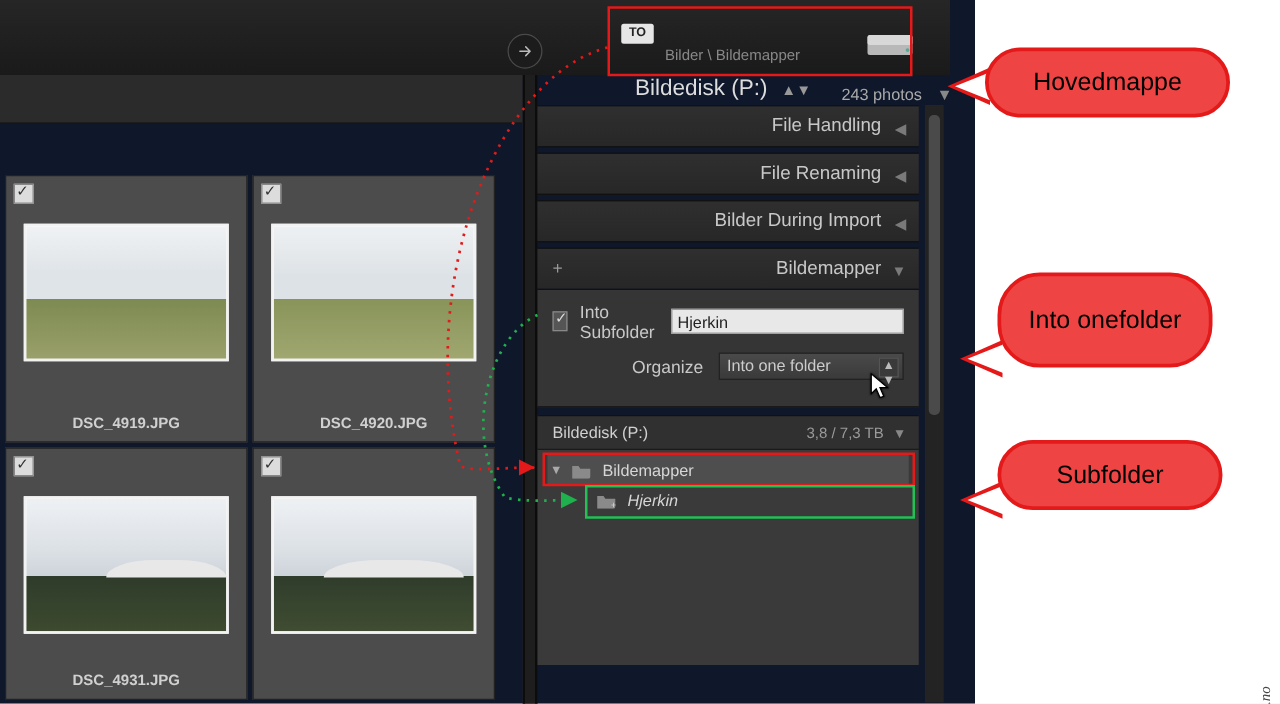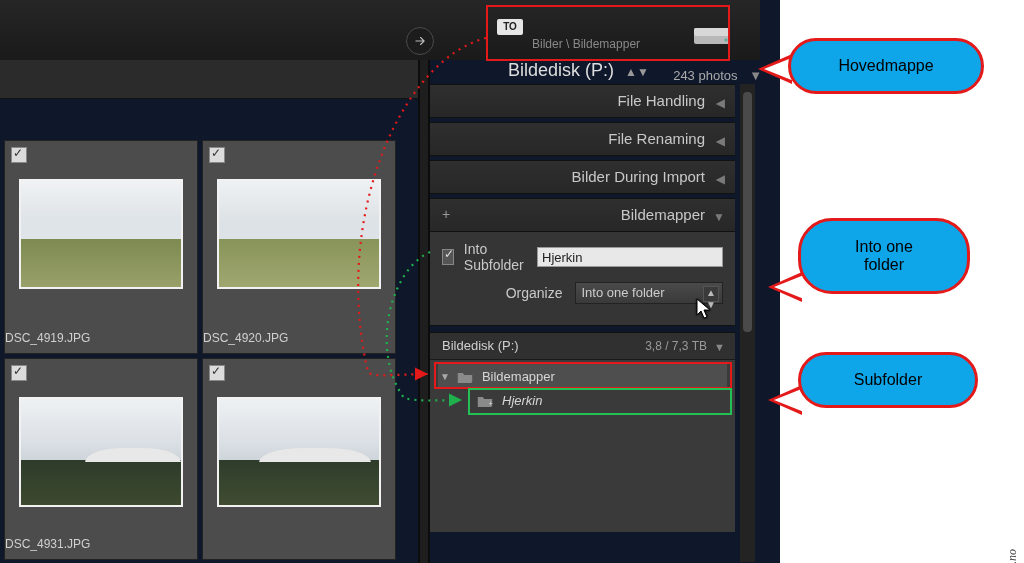--- a/index.html
+++ b/index.html
@@ -21,21 +21,21 @@
   .thumb .check { position:absolute; left:6px; top:6px; width:14px; height:14px; background:#dcdcdc; border:1px solid #888; }
   .thumb .check::after { content:"✓"; position:absolute; left:1px; top:-2px; font-size:12px; color:#333; }
   .thumb .pic { position:absolute; left:14px; top:38px; right:14px; height:106px; background:#fff; border:2px solid #f2f2f2; overflow:hidden; }
   .pic1::before, .pic2::before, .pic3::before, .pic4::before { content:""; position:absolute; inset:0; }
   .pic1::before { background:linear-gradient(#f0f2f4 0%, #dfe4e8 35%, #dfe4e8 55%, #7d8a52 55%, #9aa06a 100%); }
   .pic2::before { background:linear-gradient(#eef1f3 0%, #dde2e6 38%, #dde2e6 55%, #88945a 55%, #a0a770 100%); }
   .pic3::before { background:linear-gradient(#eef1f4 0%, #dbe0e5 40%, #cdd4da 58%, #2e3b2a 58%, #3d4a2f 100%); }
   .pic3 .snow, .pic4 .snow { position:absolute; left:40%; right:0; top:46%; height:14px; background:#e8e8e8; border-radius:40% 40% 0 0 / 100% 100% 0 0; }
   .pic4::before { background:linear-gradient(#eef1f4 0%, #dbe0e5 40%, #cdd4da 58%, #2f3c2b 58%, #404d32 100%); }
   .pic4 .snow { left:25%; right:5%; }
-  .thumb .fname { position:absolute; left:0; right:0; bottom:8px; text-align:left; color:#d0d0d0; font-size:12px; }
+  .thumb .fname { position:absolute; left:0; right:0; bottom:8px; text-align:center; color:#d0d0d0; font-size:12px;font-weight:bold; }
 
   
   .panel { position:absolute; left:430px; right:0; width:305px; height:34px; background:linear-gradient(#2f2f2f,#272727); border-top:1px solid #111; border-bottom:1px solid #111; box-sizing:border-box; }
   .panel .plabel { position:absolute; right:30px; top:7px; color:#c8c8c8; font-size:15px; }
   .panel .ptri { position:absolute; right:10px; top:11px; color:#7a7a7a; font-size:12px; }
   .panel .plus { position:absolute; left:12px; top:7px; color:#999; font-size:14px; }
   .dest-body { position:absolute; left:430px; width:305px; background:#353535; border-bottom:1px solid #111; box-sizing:border-box; padding:10px 12px 16px 12px; }
   .row { display:flex; align-items:center; height:30px; }
   .row .cb { width:14px; height:14px; background:#555; border:1px solid #888; margin-right:10px; position:relative; }
   .row .cb::after { content:"✓"; position:absolute; left:1px; top:-3px; font-size:12px; color:#ddd; }
@@ -55,21 +55,21 @@
   .foldericon { width:18px; height:13px; margin-right:8px; }
   .tree-row.sub { padding-left:38px; font-style:italic; }
   .redbox-tree { position:absolute; border:2px solid #e41a1a; pointer-events:none; }
   .greenbox-tree { position:absolute; border:2px solid #22c055; pointer-events:none; }
   .scrollbar { position:absolute; left:740px; top:84px; width:15px; height:478px; background:#232323; }
   .scrollbar .thumbv { position:absolute; left:3px; top:8px; width:9px; height:240px; background:#4a4a4a; border-radius:4px; }
   .cursor { position:absolute; color:#fff; pointer-events:none; }
   .cursor svg { filter: drop-shadow(0 0 1px #000); }
 
   
-  .callout { position:absolute; border:3px solid #e41a1a; border-radius:34px; background:#0ea5e9; color:#000; font-size:16px; text-align:center; display:flex; align-items:center; justify-content:center; padding:0 18px; box-sizing:border-box; font-family:Arial, sans-serif; }
+  .callout { position:absolute; border:3px solid #e41a1a; border-radius:34px; background:#ef4444; color:#000; font-size:20px; text-align:center; display:flex; align-items:center; justify-content:center; padding:0 18px; box-sizing:border-box; font-family:Arial, sans-serif; }
   .tail { position:absolute; width:0; height:0; }
   .tail-l { border-top:12px solid transparent; border-bottom:12px solid transparent; border-right:30px solid #fff; }
   .tail-l-outline { border-top:15px solid transparent; border-bottom:15px solid transparent; border-right:34px solid #e41a1a; }
   .credit { position:absolute; right:4px; bottom:14px; transform:rotate(-90deg); transform-origin:right bottom; color:#444; font-size:12px; font-style:italic; font-family:"Times New Roman", serif; }
   .sep-v { position:absolute; left:418px; top:60px; width:12px; height:503px; background:#1e1e1e; box-shadow: inset 2px 0 0 #0c0c0c, inset -2px 0 0 #0c0c0c; }
 
   
   .overlay-svg { position:absolute; left:0; top:0; width:760px; height:563px; pointer-events:none; }
 </style>
 </head>
@@ -216,21 +216,21 @@
   </div>
 
   <div class="tail-l-outline" style="position:absolute; left:758px; top:54px;"></div>
   <div class="tail tail-l" style="left:764px; top:57px;"></div>
   <div class="callout" style="left:788px; top:38px; width:196px; height:56px;">
     <span>Hovedmappe</span>
   </div>
 
   <div class="tail-l-outline" style="position:absolute; left:768px; top:272px;"></div>
   <div class="tail tail-l" style="left:774px; top:275px;"></div>
-  <div class="callout" style="left:798px; top:218px; width:172px; height:76px; flex-direction:column; line-height:1.15;">
+  <div class="callout" style="left:798px; top:218px; width:172px; height:76px; flex-direction:row; line-height:1.15;">
     <span>Into one</span>
     <span>folder</span>
   </div>
 
   <div class="tail-l-outline" style="position:absolute; left:768px; top:385px;"></div>
   <div class="tail tail-l" style="left:774px; top:388px;"></div>
   <div class="callout" style="left:798px; top:352px; width:180px; height:56px;">
     <span>Subfolder</span>
   </div>
 

